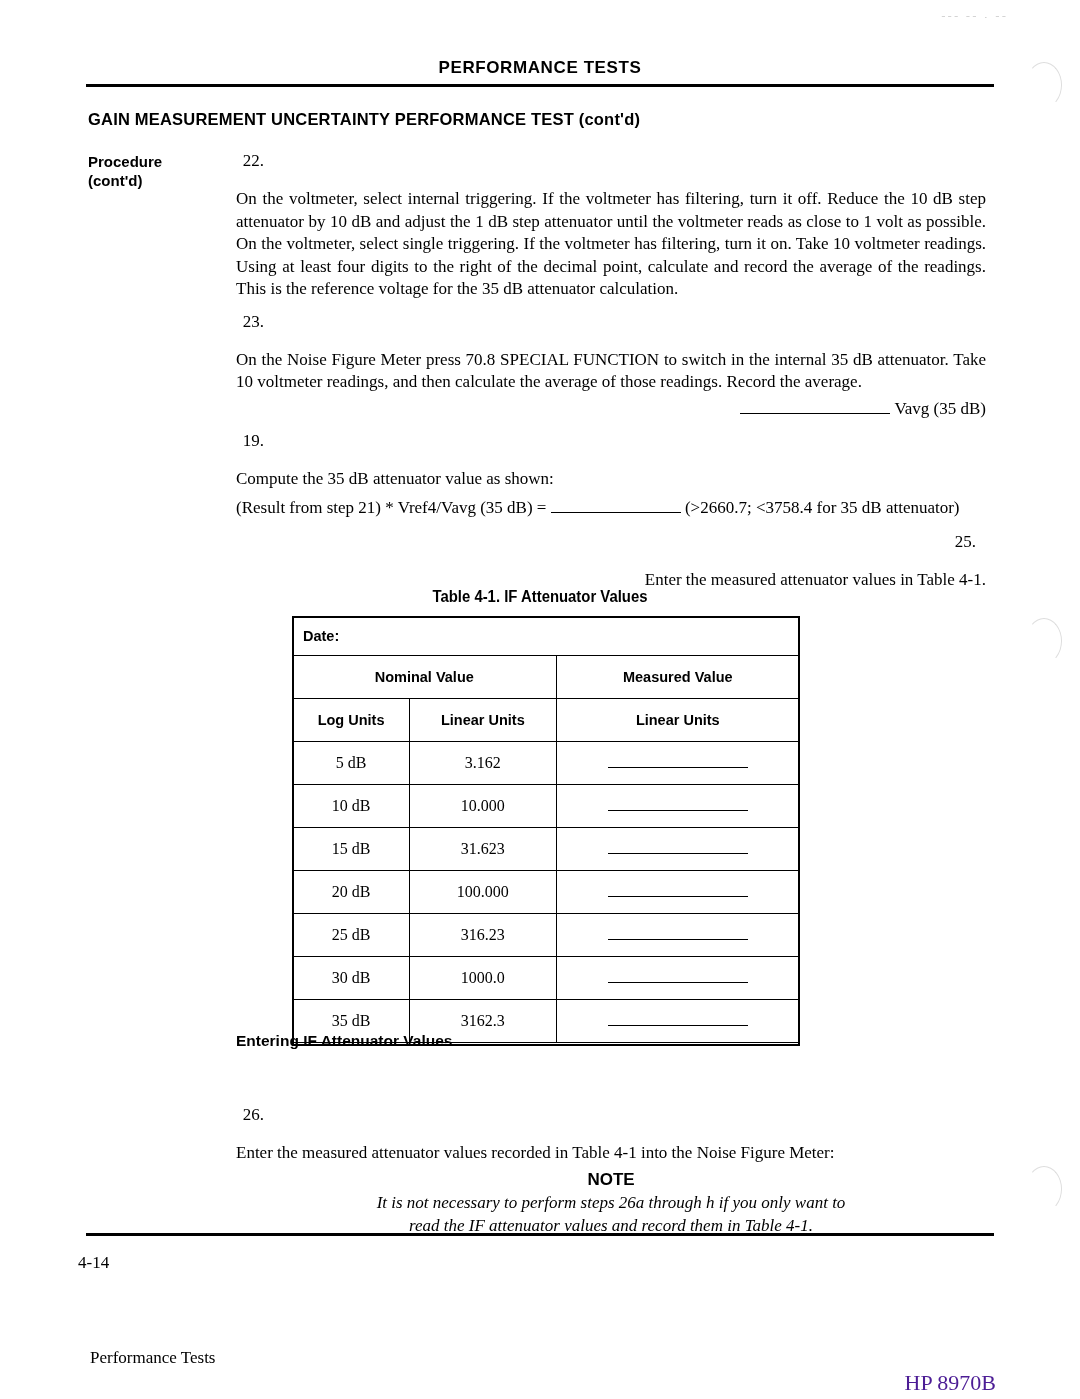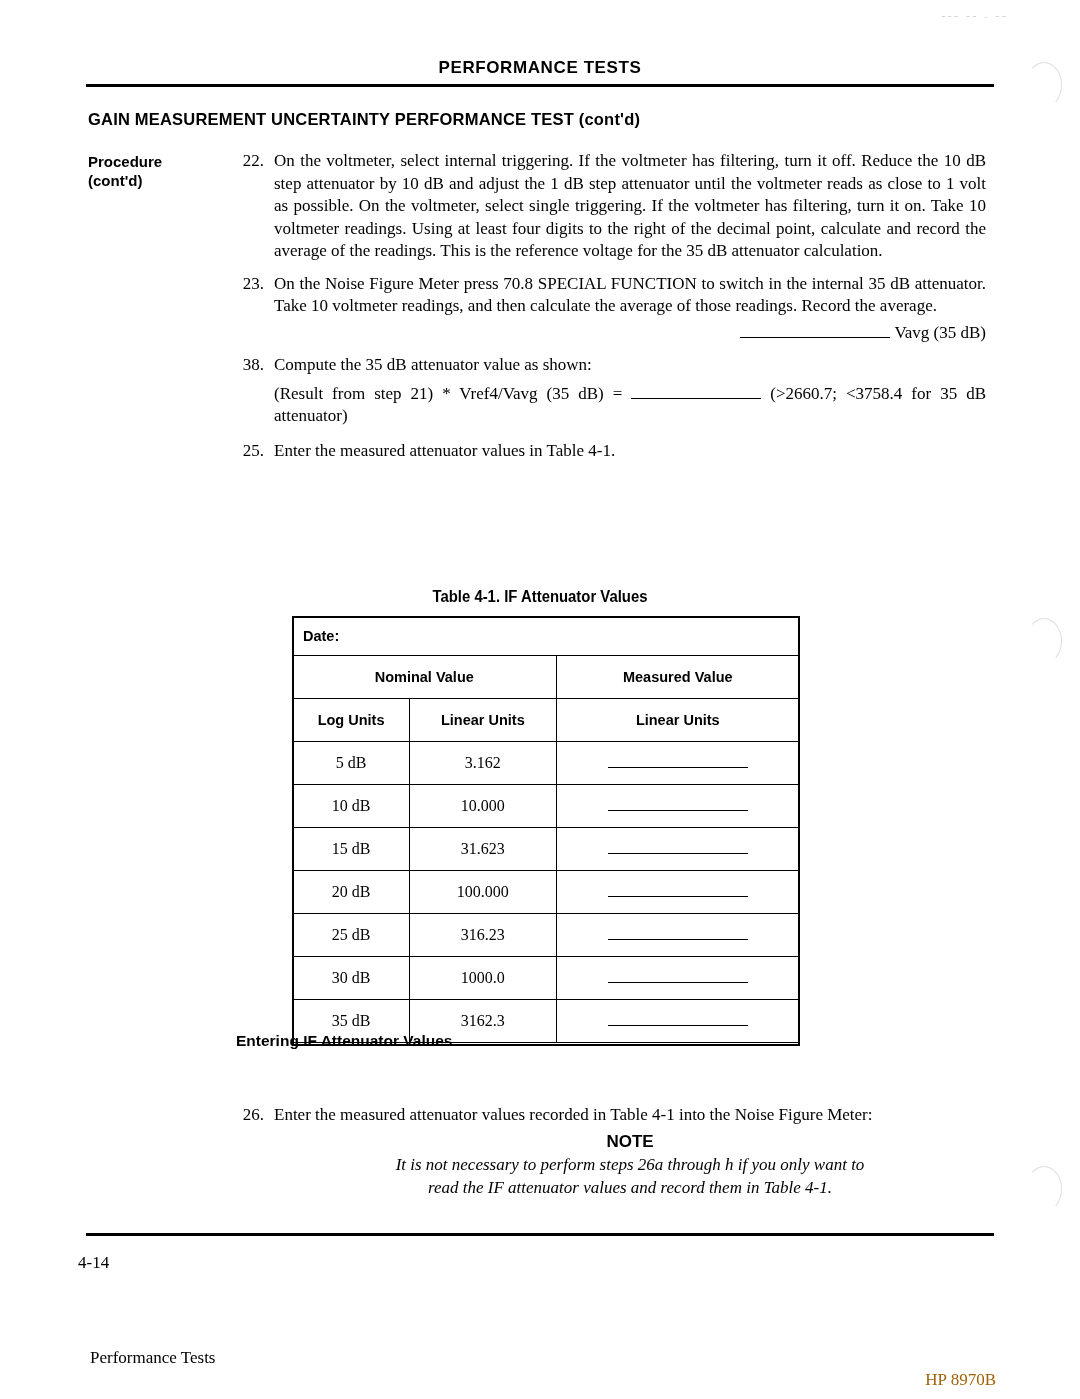--- a/index.html
+++ b/index.html
@@ -94,20 +94,21 @@
     left: 236px;
     width: 750px;
     top: 150px;
     font-size: 17px;
     line-height: 22.5px;
     text-align: justify;
   }
   .step {
     display: flex;
     margin-bottom: 6px;
+    flex-direction: column;
   }
   .step-num {
     width: 38px;
     flex: 0 0 38px;
     text-align: right;
     padding-right: 10px;
     box-sizing: border-box;
   }
   .step-body {
     flex: 1 1 auto;
@@ -228,22 +229,22 @@
   .footer-left {
     position: absolute;
     top: 1348px;
     left: 90px;
     font-size: 17px;
   }
   .footer-right {
     position: absolute;
     top: 1370px;
     right: 84px;
-    font-size: 17px;
-    color: #a16207;
+    font-size: 22px;
+    color: #4c1d95;
   }
 </style>
 </head>
 <body>
 
 <div class="page">
 
   <div class="corner-artifact">--- -- . --</div>
 
   <div class="punch p1"></div>
@@ -274,21 +275,21 @@
       <div class="step-body">
         <p>On the Noise Figure Meter press 70.8 SPECIAL FUNCTION to switch in the internal 35 dB attenuator. Take 10 voltmeter readings, and then calculate the average of those readings. Record the average.</p>
         <div class="rightline">
           <span class="blank-line w150"></span>
           <span>Vavg (35 dB)</span>
         </div>
       </div>
     </div>
 
     <div class="step" style="margin-top:10px;">
-      <div class="step-num">38.</div>
+      <div class="step-num">19.</div>
       <div class="step-body">
         <p>Compute the 35 dB attenuator value as shown:</p>
         <p style="margin-top:6px;">
           <span>(Result from step 21) * Vref4/Vavg (35 dB) =</span>
           <span class="blank-line w130"></span>
           <span>(&gt;2660.7; &lt;3758.4 for 35 dB attenuator)</span>
         </p>
       </div>
     </div>
 

